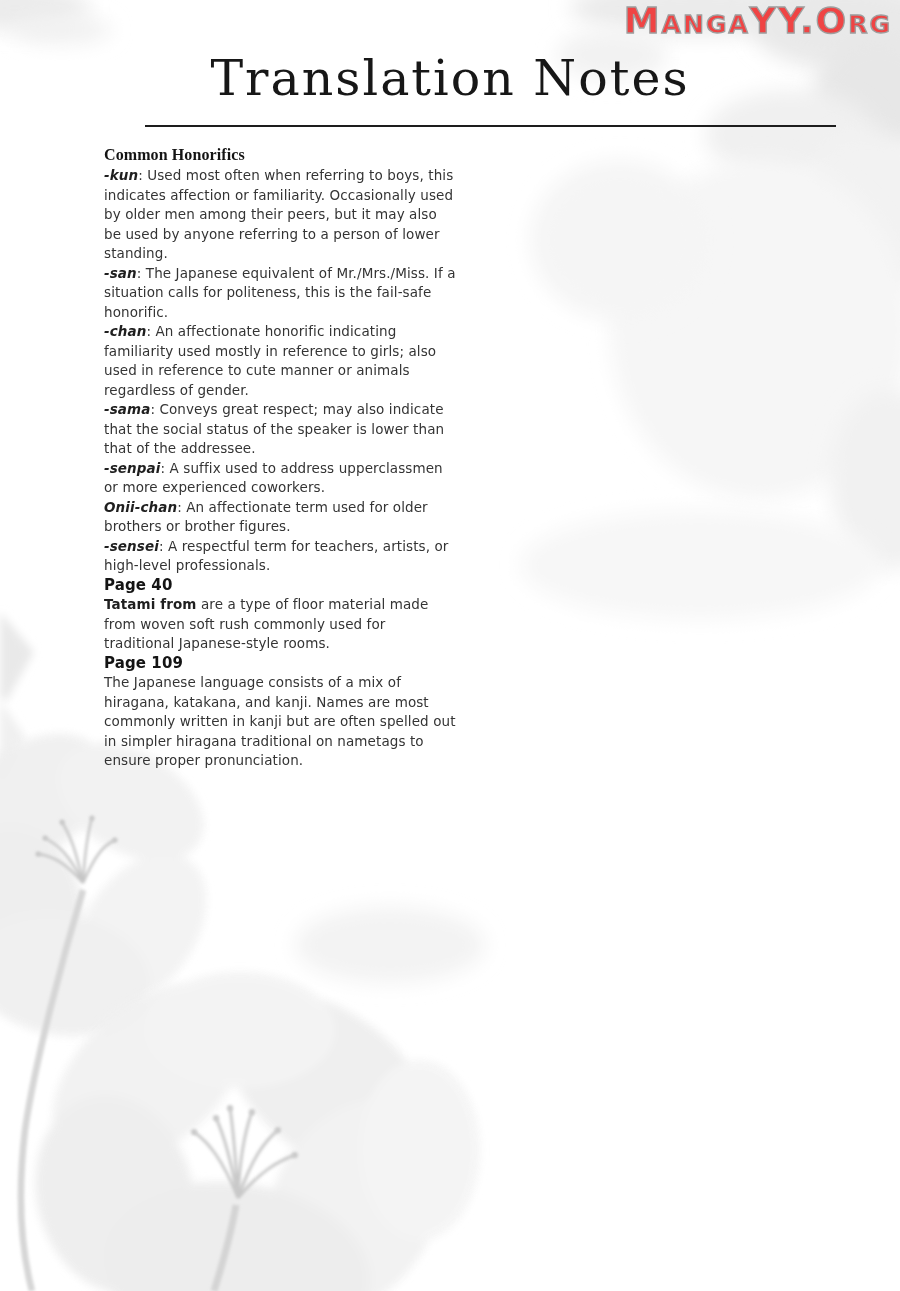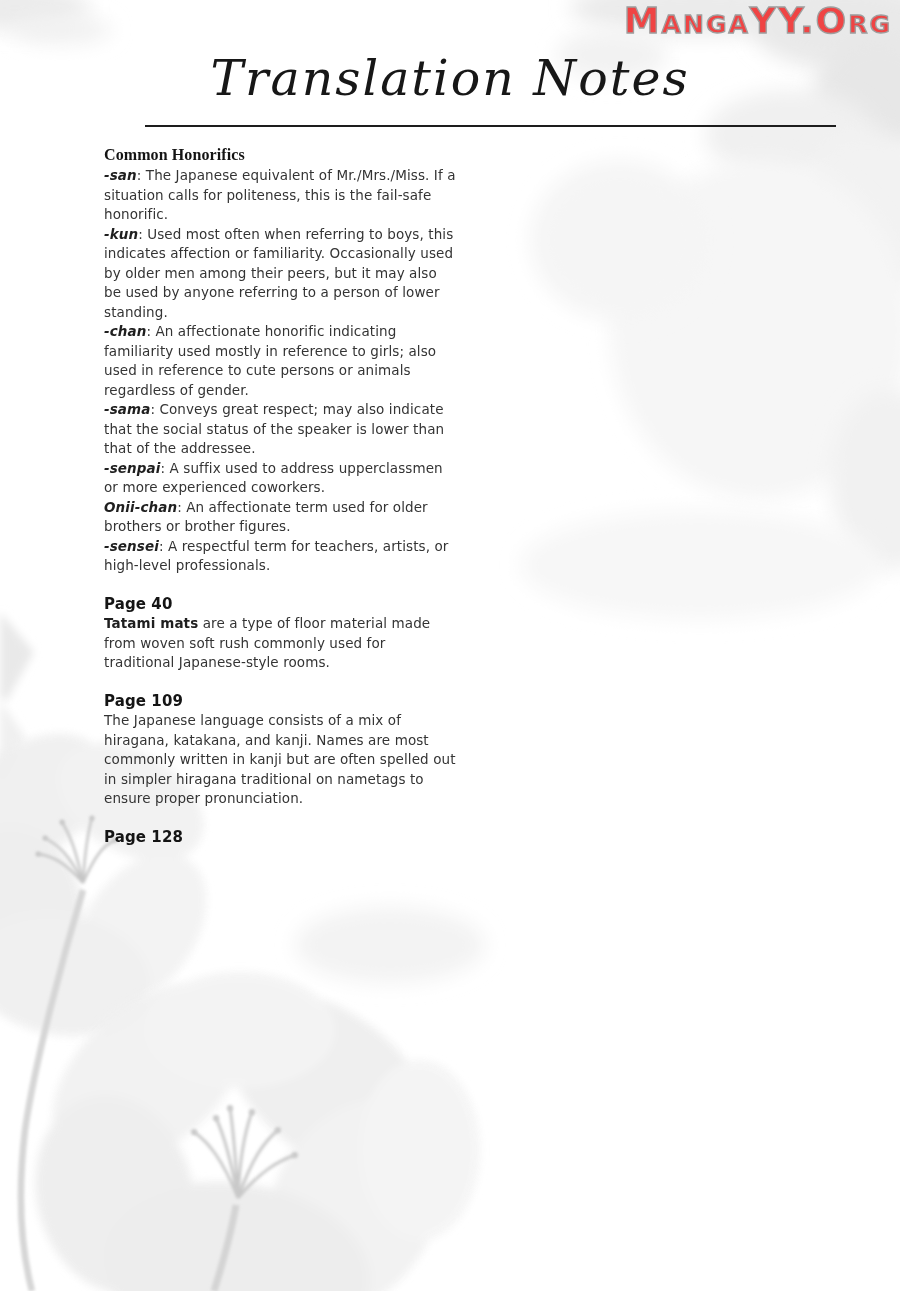--- a/index.html
+++ b/index.html
@@ -10,37 +10,37 @@
   .bg{position:absolute;left:0;top:0;width:900px;height:1291px;pointer-events:none;}
   .watermark{
     position:absolute;top:0;right:8px;
     font-family:"DejaVu Sans",sans-serif;font-weight:700;
     font-variant:small-caps;font-size:36px;letter-spacing:2px;
     color:#ef4444;-webkit-text-stroke:1.3px #9f9f9f;
     text-shadow:0 0 1px #b5b5b5;
   }
   .title{
     position:absolute;top:50px;left:0;right:0;text-align:center;
-    font-family:"DejaVu Serif",serif;font-style:italic;font-weight:400;
+    font-family:"DejaVu Serif",serif;font-weight:400;
     font-size:49px;color:#171717;letter-spacing:2px;
   }
   .rule{
     position:absolute;top:125px;left:145px;width:691px;height:2px;
     background:#1d1d1d;
   }
   .content{
     position:absolute;left:104px;top:145px;width:352px;
     color:#343434;font-size:13.5px;line-height:19.5px;
     letter-spacing:.1px;
   }
   .content h2{font-size:16px;line-height:20px;margin:0 0 1px 0;color:#141414;font-family:Liberation Serif, serif;}
   .content h3{font-size:15px;line-height:19.5px;margin:0;color:#141414;}
   .content p{margin:0;}
   .content b{color:#1f1f1f;}
-  .section{margin-top:19px;}
+  .section{}
 </style>
 </head>
 <body>
 
 <div class="page">
 
   <svg class="bg" width="900" height="1291" viewBox="0 0 900 1291" aria-hidden="true">
     <defs>
       <filter id="b8" x="-60%" y="-60%" width="220%" height="220%">
           <feGaussianBlur stdDeviation="10"></feGaussianBlur>
@@ -135,36 +135,35 @@
 
   <div class="watermark">MangaYY.Org</div>
 
   <div class="title">Translation Notes</div>
   <div class="rule"></div>
 
   <div class="content">
 
     <h2>Common Honorifics</h2>
 
+    <p><b><i>-kun</i></b><span>: Used most often when referring to boys, this indicates affection or familiarity. Occasionally used by older men among their peers, but it may also be used by anyone referring to a person of lower standing.</span></p>
     <p><b><i>-san</i></b><span>: The Japanese equivalent of Mr./Mrs./Miss. If a situation calls for politeness, this is the fail-safe honorific.</span></p>
-    <p><b><i>-kun</i></b><span>: Used most often when referring to boys, this indicates affection or familiarity. Occasionally used by older men among their peers, but it may also be used by anyone referring to a person of lower standing.</span></p>
-    <p><b><i>-chan</i></b><span>: An affectionate honorific indicating familiarity used mostly in reference to girls; also used in reference to cute persons or animals regardless of gender.</span></p>
+    <p><b><i>-chan</i></b><span>: An affectionate honorific indicating familiarity used mostly in reference to girls; also used in reference to cute manner or animals regardless of gender.</span></p>
     <p><b><i>-sama</i></b><span>: Conveys great respect; may also indicate that the social status of the speaker is lower than that of the addressee.</span></p>
     <p><b><i>-senpai</i></b><span>: A suffix used to address upperclassmen or more experienced coworkers.</span></p>
     <p><b><i>Onii-chan</i></b><span>: An affectionate term used for older brothers or brother figures.</span></p>
     <p><b><i>-sensei</i></b><span>: A respectful term for teachers, artists, or high-level professionals.</span></p>
 
     <div class="section">
       <h3>Page 40</h3>
-      <p><b>Tatami mats</b><span> are a type of floor material made from woven soft rush commonly used for traditional Japanese-style rooms.</span></p>
+      <p><b>Tatami from</b><span> are a type of floor material made from woven soft rush commonly used for traditional Japanese-style rooms.</span></p>
     </div>
 
     <div class="section">
       <h3>Page 109</h3>
       <p>The Japanese language consists of a mix of hiragana, katakana, and kanji. Names are most commonly written in kanji but are often spelled out in simpler hiragana traditional on nametags to ensure proper pronunciation.</p>
     </div>
 
     <div class="section">
-      <h3>Page 128</h3>
     </div>
 
   </div>
 </div>
 
 </body></html>

